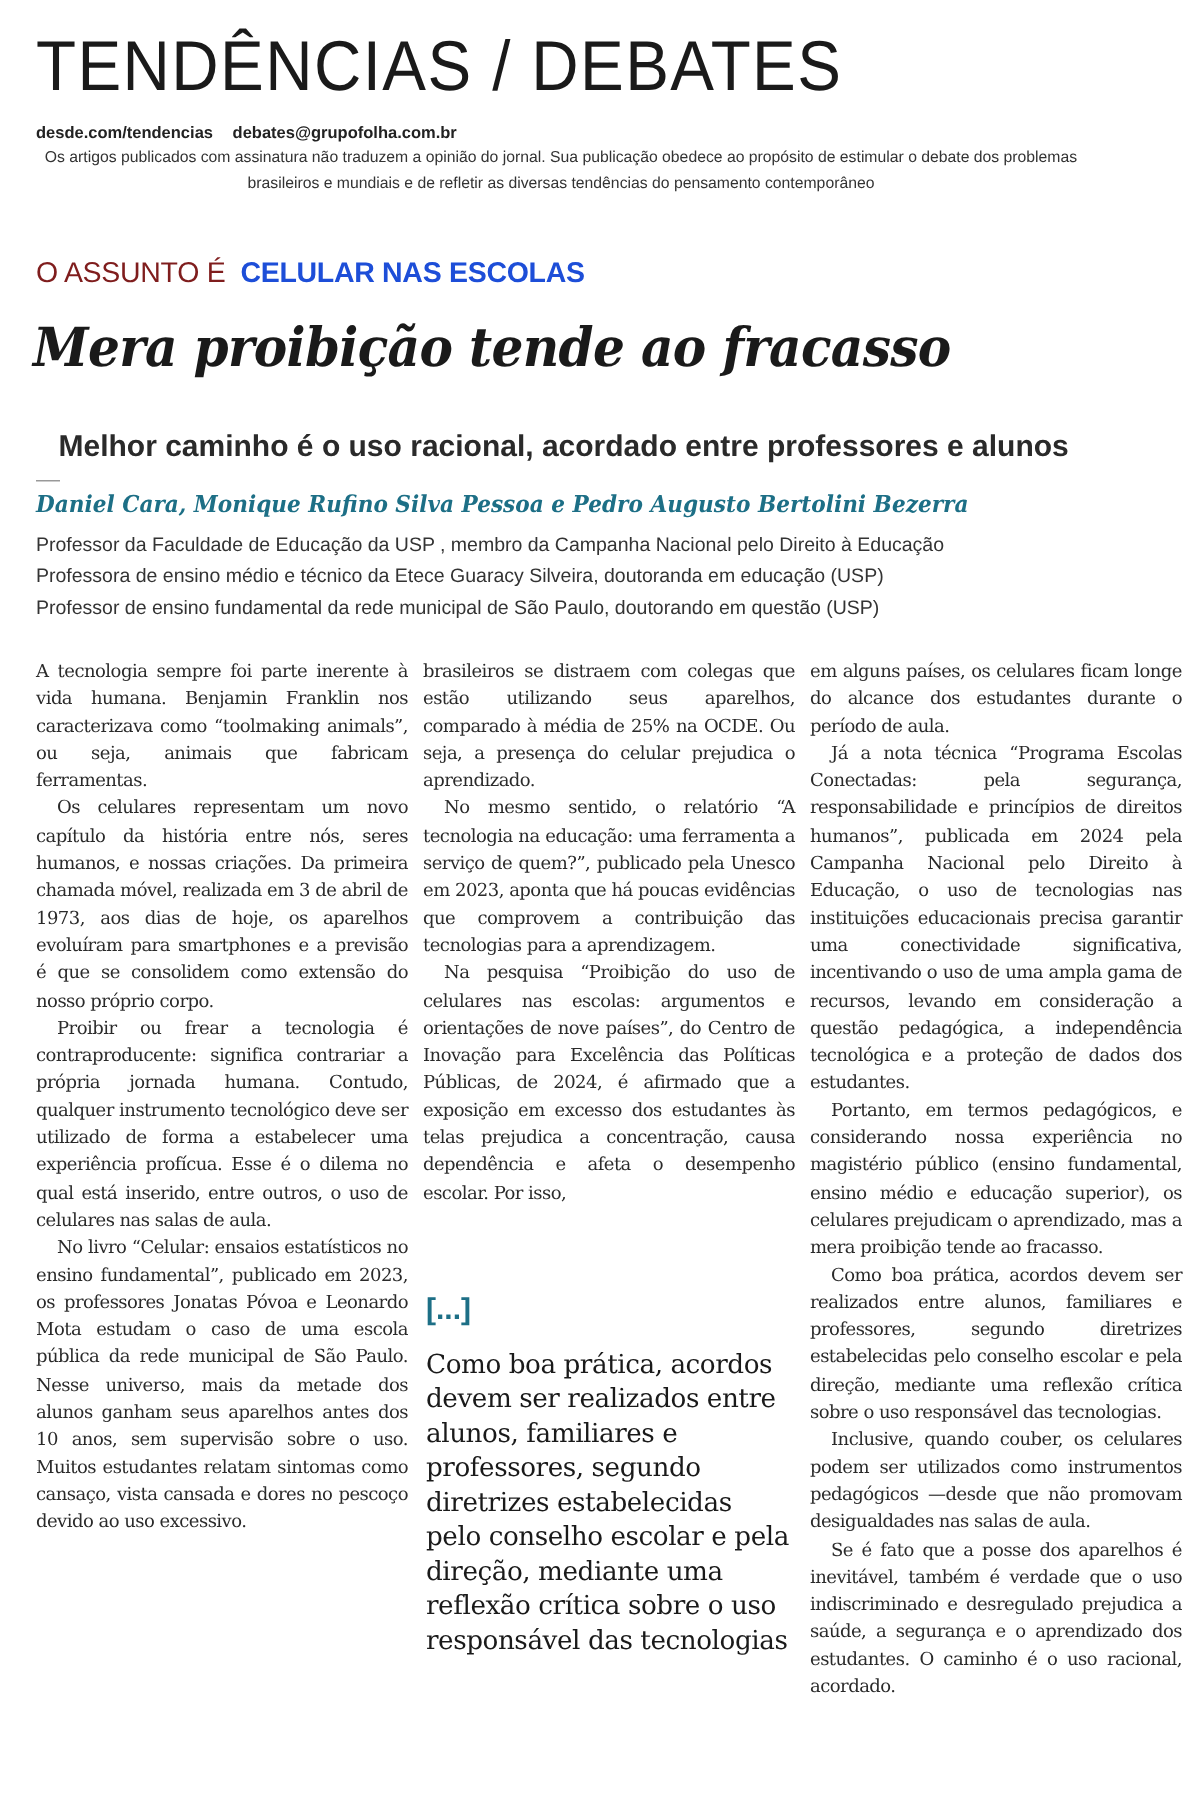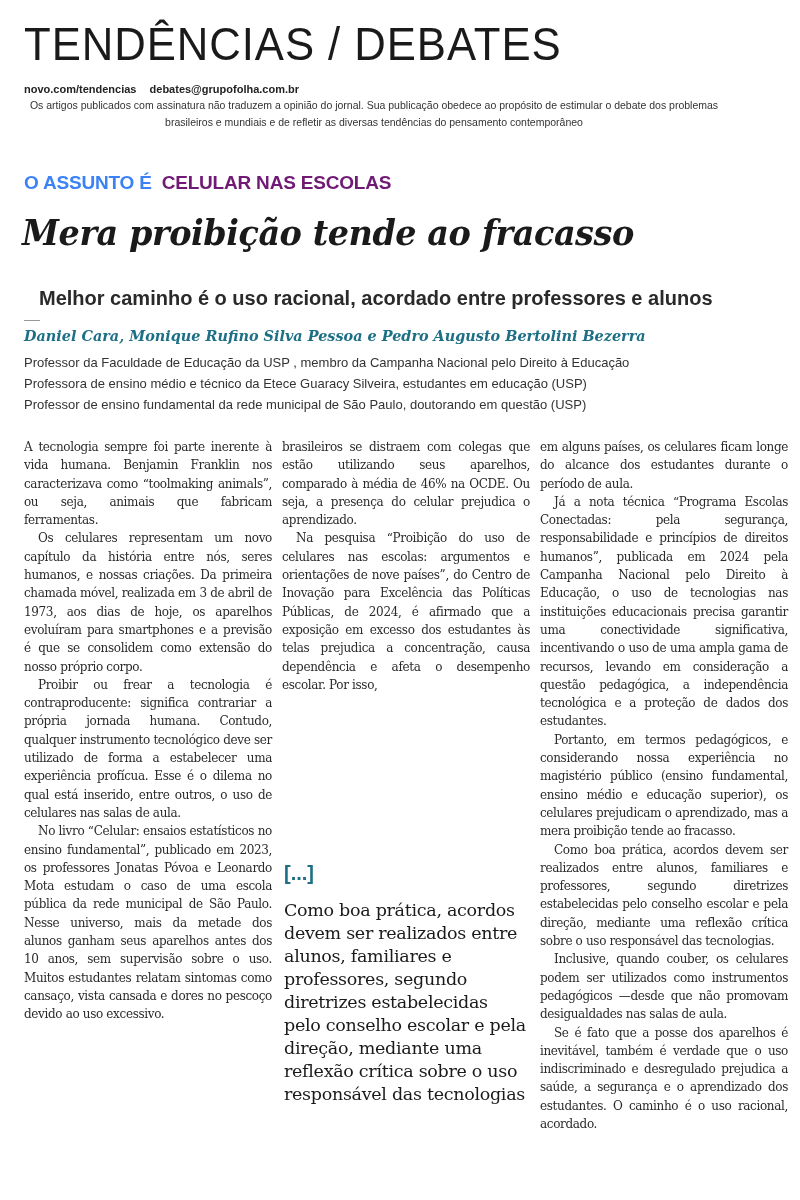--- a/index.html
+++ b/index.html
@@ -23,22 +23,22 @@
     position: absolute; left: 24px; top: 97px; width: 700px;
     font-family: "Liberation Sans", sans-serif; font-size: 10.5px;
     line-height: 17px; color: #333; text-align: center;
   }
 
   .subject {
     position: absolute; left: 24px; top: 172px;
     font-family: "Liberation Sans", sans-serif; font-weight: bold;
     font-size: 19px; white-space: nowrap; letter-spacing: -0.2px;
   }
-  .subject .label { color: #3b82f6; font-weight: bold; }
-  .subject .topic { color: #701a75; margin-left: 10px; }
+  .subject .label { color: #7f1d1d; font-weight: normal; }
+  .subject .topic { color: #1d4ed8; margin-left: 10px; }
 
   .headline {
     position: absolute; left: 22px; top: 208px;
     font-family: "DejaVu Serif", serif; font-style: italic;
     font-size: 36px; color: #1a1a1a; margin: 0; line-height: 48px;
     letter-spacing: -0.5px; transform: scaleX(0.93); transform-origin: left;
   }
   .deck {
     position: absolute; left: 24px; top: 272px;
     font-family: "Liberation Sans", sans-serif;
@@ -83,48 +83,49 @@
     color: #1a1a1a; letter-spacing: -0.3px;
   }
 </style>
 </head>
 <body>
 
 <div class="page">
 
   <h1 class="section-title">TENDÊNCIAS / DEBATES</h1>
   <div class="contacts">
-    <span>novo.com/tendencias</span>
+    <span>desde.com/tendencias</span>
     <span>debates@grupofolha.com.br</span>
   </div>
   <div class="disclaimer">Os artigos publicados com assinatura não traduzem a opinião do jornal. Sua publicação obedece ao propósito de estimular o debate dos problemas brasileiros e mundiais e de refletir as diversas tendências do pensamento contemporâneo</div>
 
   <div class="subject">
     <span class="label">O ASSUNTO É</span><span class="topic">CELULAR NAS ESCOLAS</span>
   </div>
 
   <h2 class="headline">Mera proibição tende ao fracasso</h2>
   <h3 class="deck">Melhor caminho é o uso racional, acordado entre professores e alunos</h3>
   <div class="rule-short"></div>
   <div class="authors">Daniel Cara, Monique Rufino Silva Pessoa e Pedro Augusto Bertolini Bezerra</div>
   <div class="bios">
     <div>Professor da Faculdade de Educação da USP , membro da Campanha Nacional pelo Direito à Educação</div>
-    <div>Professora de ensino médio e técnico da Etece Guaracy Silveira, estudantes em educação (USP)</div>
+    <div>Professora de ensino médio e técnico da Etece Guaracy Silveira, doutoranda em educação (USP)</div>
     <div>Professor de ensino fundamental da rede municipal de São Paulo, doutorando em questão (USP)</div>
   </div>
 
   <div class="col col1">
     <p class="first">A tecnologia sempre foi parte inerente à vida humana. Benjamin Franklin nos caracterizava como “toolmaking animals”, ou seja, animais que fabricam ferramentas.</p>
     <p>Os celulares representam um novo capítulo da história entre nós, seres humanos, e nossas criações. Da primeira chamada móvel, realizada em 3 de abril de 1973, aos dias de hoje, os aparelhos evoluíram para smartphones e a previsão é que se consolidem como extensão do nosso próprio corpo.</p>
     <p>Proibir ou frear a tecnologia é contraproducente: significa contrariar a própria jornada humana. Contudo, qualquer instrumento tecnológico deve ser utilizado de forma a estabelecer uma experiência profícua. Esse é o dilema no qual está inserido, entre outros, o uso de celulares nas salas de aula.</p>
     <p>No livro “Celular: ensaios estatísticos no ensino fundamental”, publicado em 2023, os professores Jonatas Póvoa e Leonardo Mota estudam o caso de uma escola pública da rede municipal de São Paulo. Nesse universo, mais da metade dos alunos ganham seus aparelhos antes dos 10 anos, sem supervisão sobre o uso. Muitos estudantes relatam sintomas como cansaço, vista cansada e dores no pescoço devido ao uso excessivo.</p>
   </div>
 
   <div class="col col2">
-    <p class="first">brasileiros se distraem com colegas que estão utilizando seus aparelhos, comparado à média de 46% na OCDE. Ou seja, a presença do celular prejudica o aprendizado.</p>
+    <p class="first">brasileiros se distraem com colegas que estão utilizando seus aparelhos, comparado à média de 25% na OCDE. Ou seja, a presença do celular prejudica o aprendizado.</p>
+    <p>No mesmo sentido, o relatório “A tecnologia na educação: uma ferramenta a serviço de quem?”, publicado pela Unesco em 2023, aponta que há poucas evidências que comprovem a contribuição das tecnologias para a aprendizagem.</p>
     <p>Na pesquisa “Proibição do uso de celulares nas escolas: argumentos e orientações de nove países”, do Centro de Inovação para Excelência das Políticas Públicas, de 2024, é afirmado que a exposição em excesso dos estudantes às telas prejudica a concentração, causa dependência e afeta o desempenho escolar. Por isso,</p>
   </div>
 
   <div class="pullquote">
     <div class="ellipsis">[...]</div>
     <div class="quote">Como boa prática, acordos devem ser realizados entre alunos, familiares e professores, segundo diretrizes estabelecidas pelo conselho escolar e pela direção, mediante uma reflexão crítica sobre o uso responsável das tecnologias</div>
   </div>
 
   <div class="col col3">
     <p class="first">em alguns países, os celulares ficam longe do alcance dos estudantes durante o período de aula.</p>

